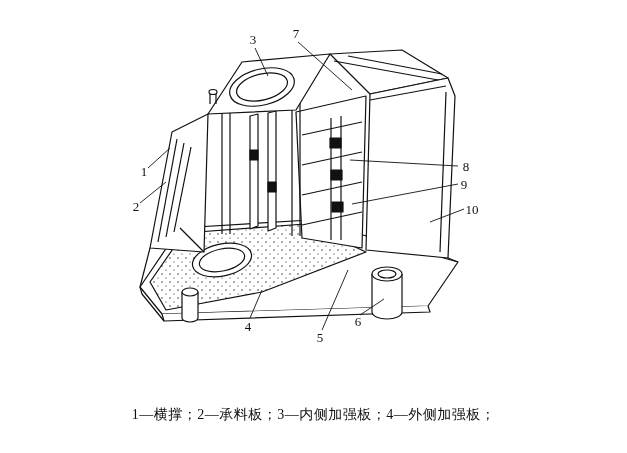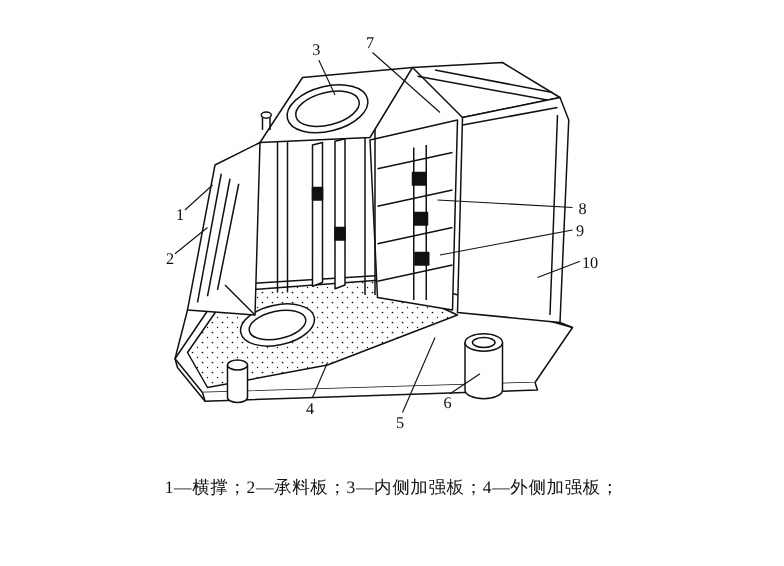--- a/index.html
+++ b/index.html
@@ -9,21 +9,21 @@
     background:#ffffff;
     font-family:"Liberation Serif", serif;
     overflow:hidden;
   }
   .drawing{position:absolute;left:0;top:0;}
   .caption{
     position:absolute;left:0;right:0;top:378px;
     text-align:center;color:#111111;
     font-size:14px;
   }
-  .cap-line{line-height:26px;letter-spacing:0.5px;}
+  .cap-line{line-height:26px;letter-spacing:0.5px;margin-top:24px;}
   .cap-fig{margin-top:2px;font-size:14px;}
   svg text{font-family:"Liberation Serif", serif;font-size:13px;fill:#111111;}
 </style>
 </head>
 <body>
 
 <div class="page">
 
   <svg class="drawing" width="627" height="375" viewBox="0 0 627 375">
     <defs>

